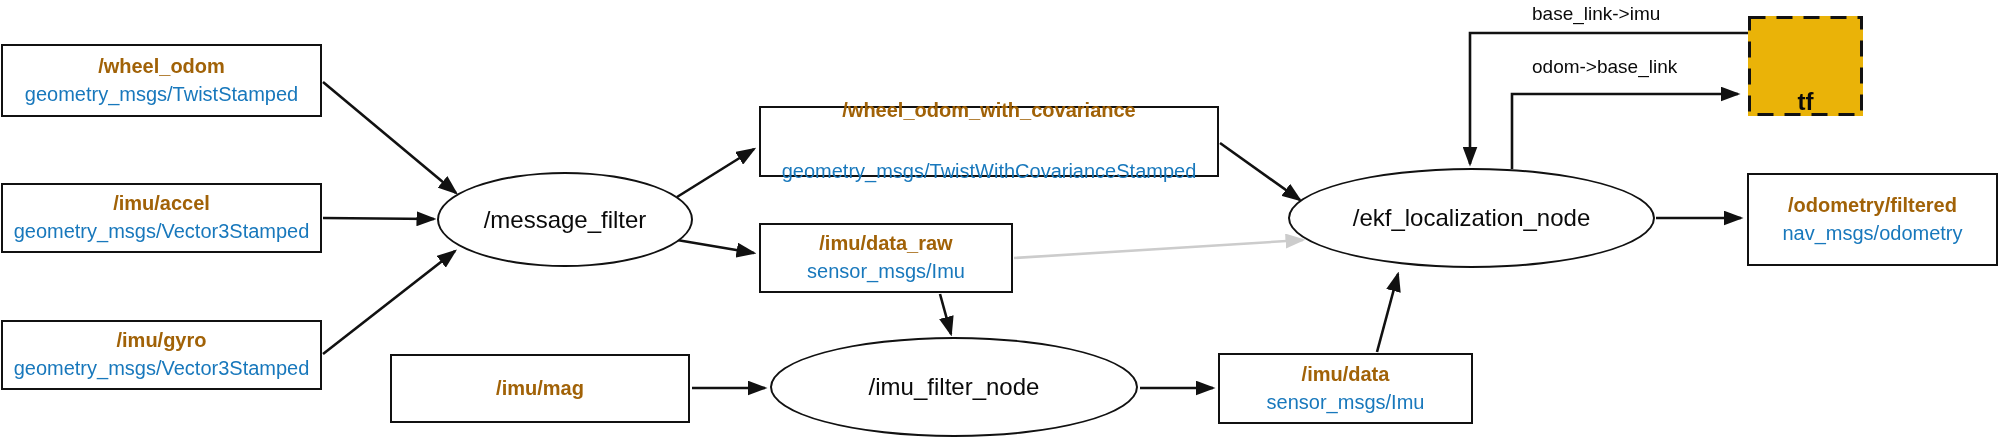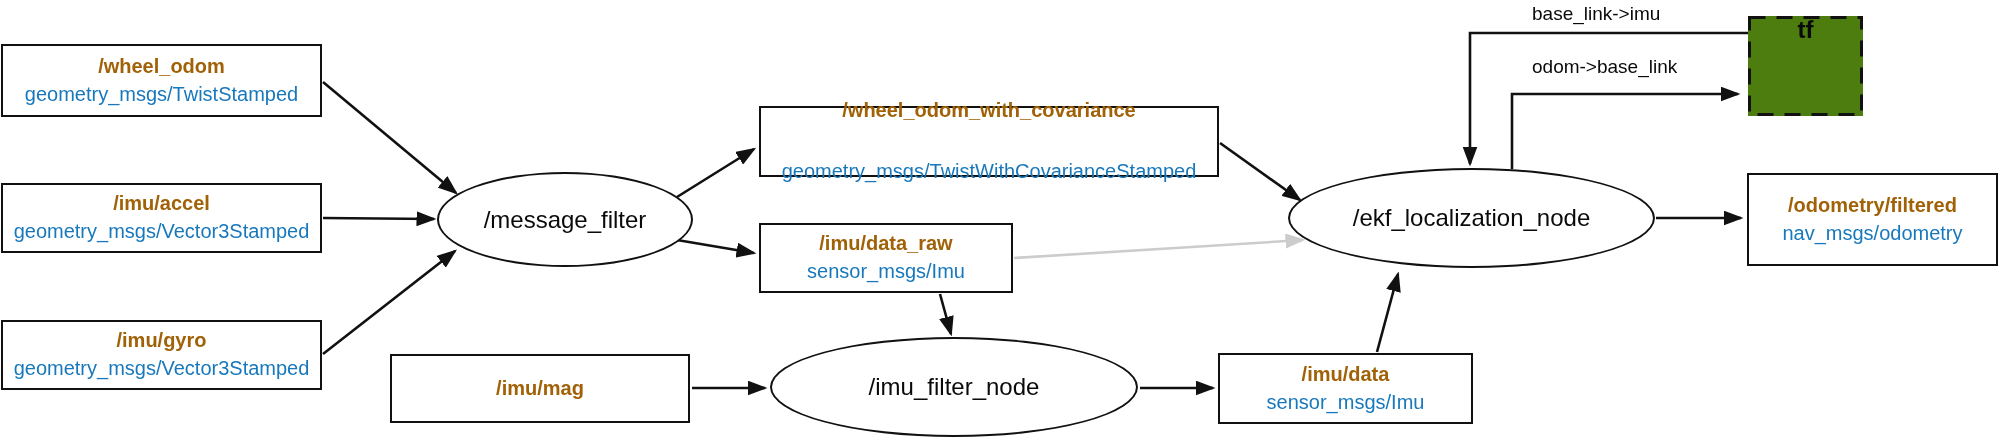--- a/index.html
+++ b/index.html
@@ -11,22 +11,22 @@
   .node{
     position:absolute;display:flex;flex-direction:column;align-items:center;
     justify-content:center;text-align:center;background:#ffffff;box-sizing:border-box;
   }
   .box{border:2.7px solid #111111;}
   .ellipse{border:2.7px solid #111111;border-radius:50%;}
   .box-title{font-weight:bold;font-size:20px;color:#a16207;line-height:1.38;white-space:nowrap;}
   .box-sub{font-size:20px;color:#1878bc;line-height:1.38;white-space:nowrap;}
   .ellipse-label{font-weight:normal;font-size:24px;color:#0a0a0a;white-space:nowrap;}
   .tf-node{
-    position:absolute;display:flex;align-items:flex-start;justify-content:center;
-    box-sizing:border-box;background:#4d7c0f;
+    position:absolute;display:flex;align-items:flex-end;justify-content:center;
+    box-sizing:border-box;background:#eab308;
   }
   .tf-frame{position:absolute;left:0;top:0;width:100%;height:100%;}
   .tf-label{position:relative;font-weight:bold;font-size:24px;color:#0a0a0a;}
   .edge-label{position:absolute;font-size:19px;color:#0a0a0a;white-space:nowrap;}
 </style>
 </head>
 <body>
 
 <div class="canvas">
 

